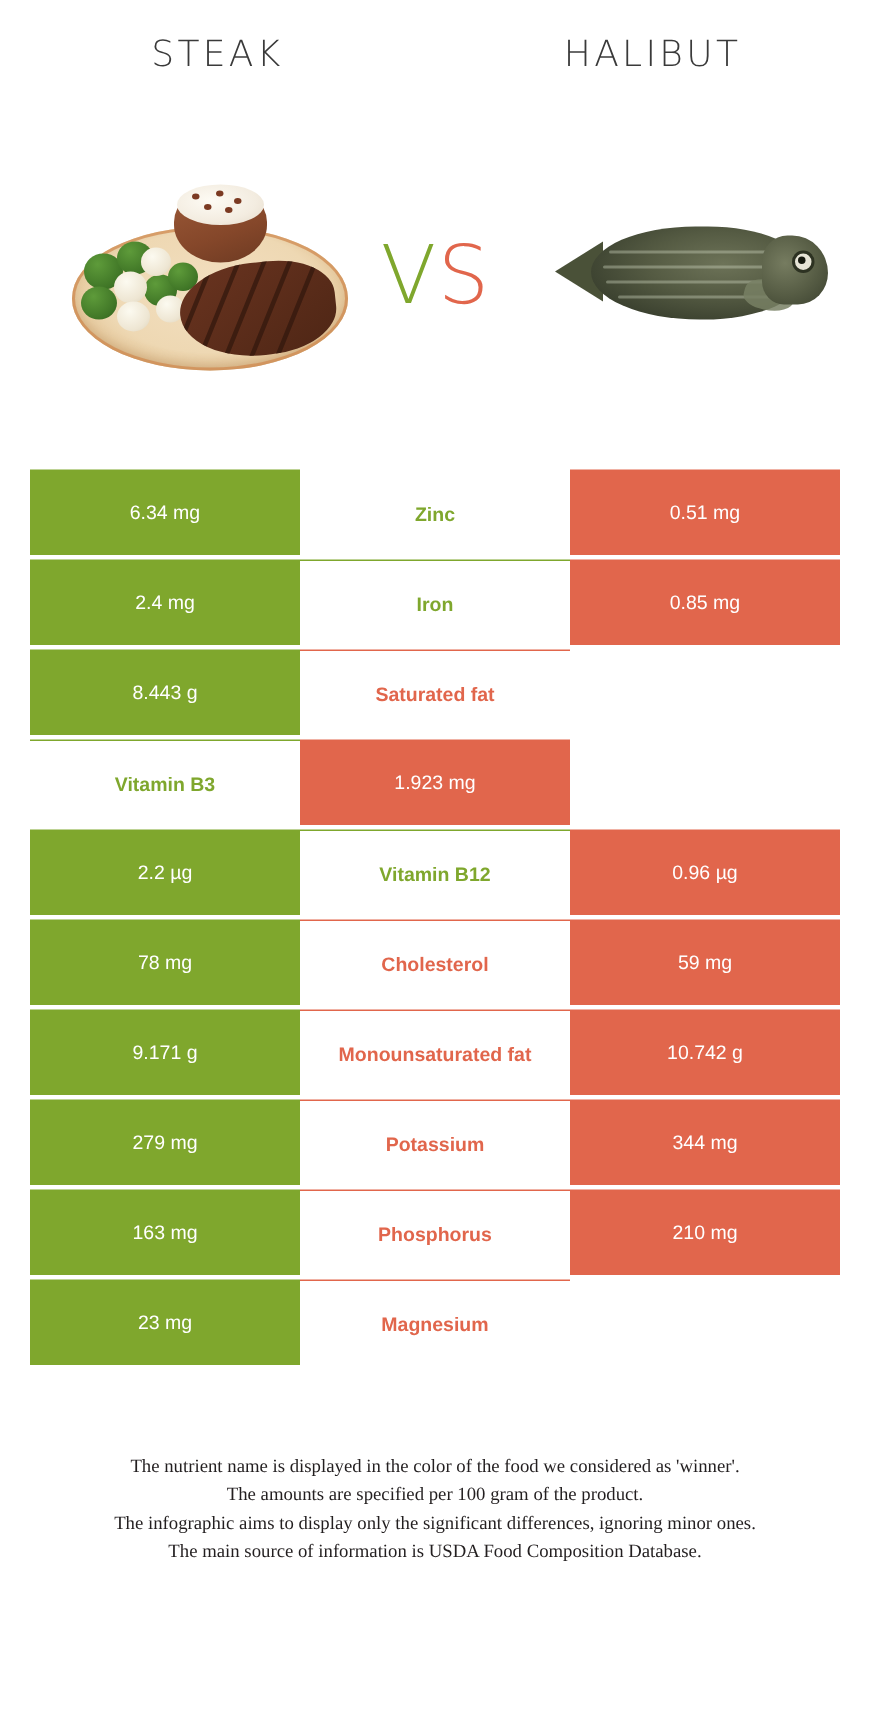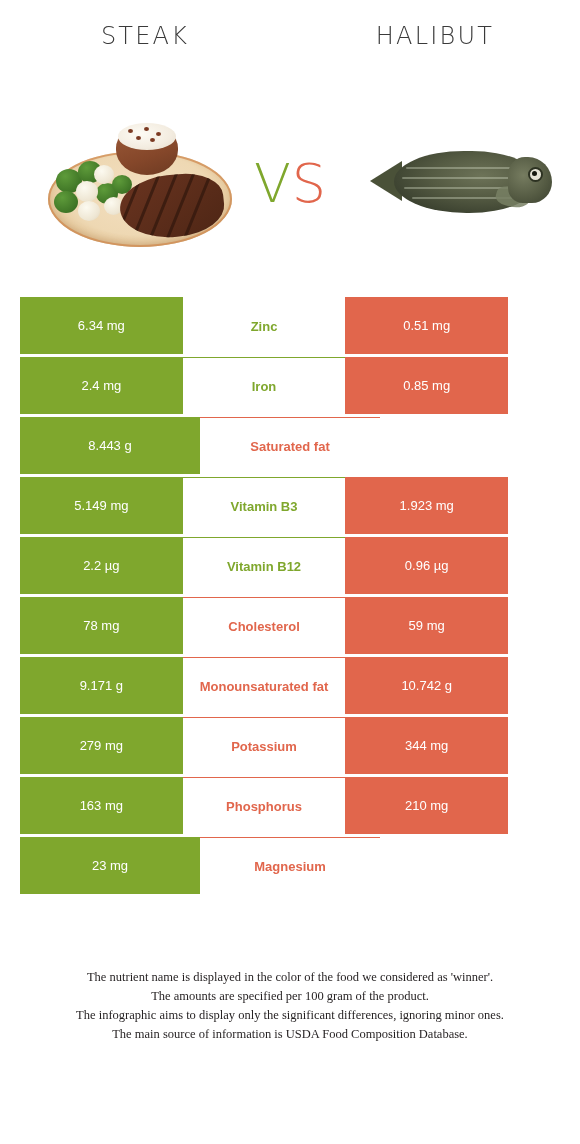--- a/index.html
+++ b/index.html
@@ -188,22 +188,22 @@
     width: 34px; height: 20px;
     border-radius: 50% 50% 60% 40%;
     background: rgba(120,128,100,.85);
     transform: rotate(14deg);
   }
 
   
   .table {
     position: absolute;
     left: 20px;
-    top: 297px;
-    width: 488px;
+    top: 313px;
+    width: 540px;
   }
   .row {
     position: relative;
     height: 57px;
     margin-bottom: 3px;
     display: flex;
   }
   .cell-left, .cell-right {
     width: 180px;
     display: flex;
@@ -316,21 +316,20 @@
     <div class="row">
       <div class="cell-left">2.4 mg</div>
       <div class="cell-mid win-green">Iron</div>
       <div class="cell-right">0.85 mg</div>
     </div>
     <div class="row">
       <div class="cell-left">8.443 g</div>
       <div class="cell-mid win-orange">Saturated fat</div>
     </div>
     <div class="row">
-      <div class="cell-left">5.149 mg</div>
       <div class="cell-mid win-green">Vitamin B3</div>
       <div class="cell-right">1.923 mg</div>
     </div>
     <div class="row">
       <div class="cell-left">2.2 µg</div>
       <div class="cell-mid win-green">Vitamin B12</div>
       <div class="cell-right">0.96 µg</div>
     </div>
     <div class="row">
       <div class="cell-left">78 mg</div>

